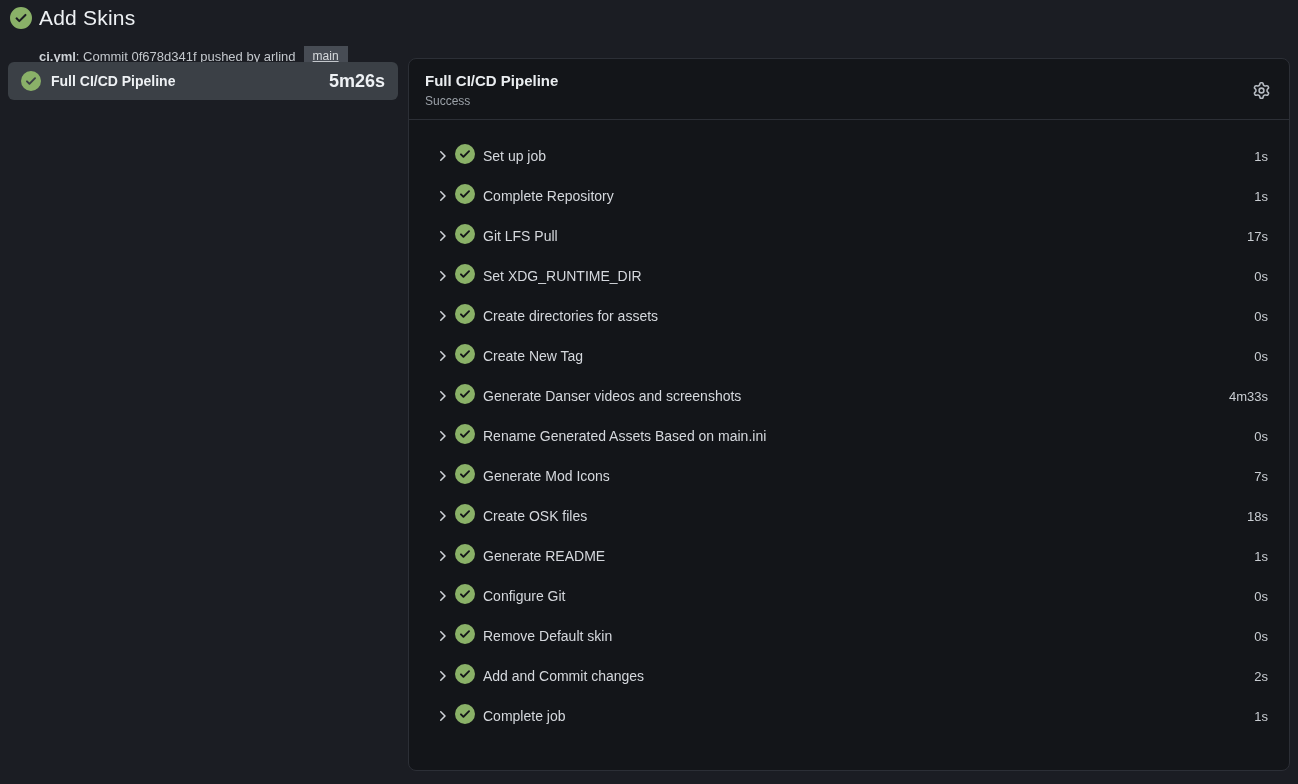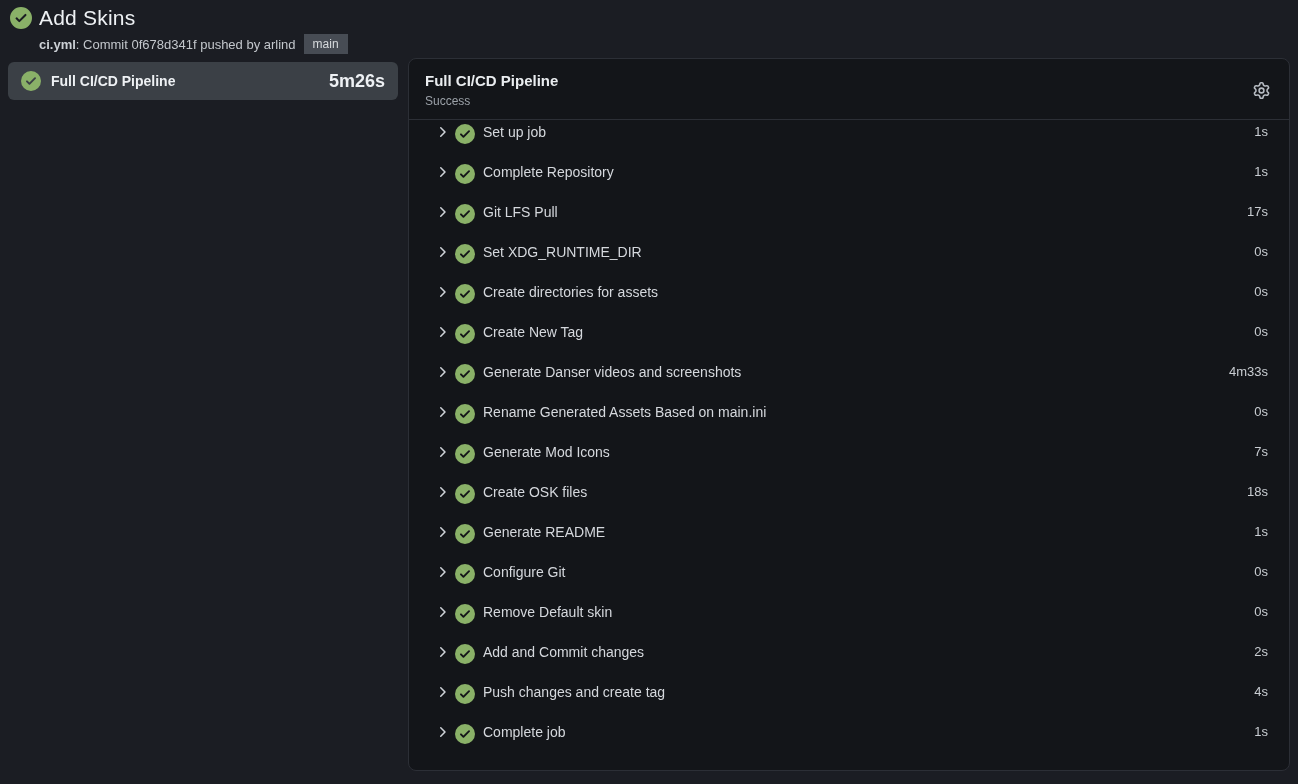--- a/index.html
+++ b/index.html
@@ -11,23 +11,23 @@
     overflow: hidden;
     position: relative;
   }
 
   
   .run-header { position: absolute; left: 10px; top: 6px; }
   .run-title-row { display: flex; align-items: center; gap: 7px; }
   .run-title-row svg { flex: 0 0 auto; }
   .run-title { font-size: 21px; font-weight: 500; color: #eef1f4; letter-spacing: .2px; text-align: center; }
   .run-subtitle {
-    margin-left: 29px; margin-top: 4px;
+    margin-left: 29px; margin-top: 16px;
     font-size: 13px; color: #c3c7cc;
-    display: flex; align-items: center;
+    display: flex; align-items: center; text-decoration: underline;
   }
   .run-subtitle .wf-file { font-weight: bold; color: #cdd1d6; cursor: pointer; }
   .run-subtitle .sha { cursor: pointer; }
   .branch-badge {
     display: inline-block; margin-left: 8px;
     background: #474c54; color: #d7dadd;
     font-size: 12px; line-height: 1;
     padding: 4px 9px; border-radius: 0;
     cursor: pointer;
   }
@@ -58,21 +58,21 @@
   }
   .panel-title { font-size: 15px; font-weight: 600; color: #e9ecef; }
   .panel-status { font-size: 12px; color: #9ba1a8; margin-top: 5px; }
   .settings-btn {
     background: none; border: none; padding: 2px;
     color: #b6bbc2; cursor: pointer; line-height: 0;
   }
 
   .steps { padding-top: 4px; }
   .step-row {
-    height: 40px; display: flex; align-items: flex-start;
+    height: 40px; display: flex; align-items: flex-end;
     padding: 0 21px 0 25px;
     cursor: pointer;
   }
   .step-chevron { color: #cfd3d8; margin-right: 5px; flex: 0 0 auto; line-height: 0; }
   .step-check { margin-right: 8px; flex: 0 0 auto; line-height: 0; }
   .step-name { font-size: 14px; color: #d5d8dd; flex: 1; }
   .step-duration { font-size: 13px; color: #c9cdd2; }
 </style>
 </head>
 <body>
@@ -327,31 +327,17 @@
       <span class="step-chevron">
         <svg width="16" height="16" viewBox="0 0 16 16" fill="currentColor">
             <use href="#p-chevron-right"></use>
           </svg>
       </span>
       <span class="step-check">
         <svg width="20" height="20" viewBox="0 0 16 16" fill="#8ab168">
             <use href="#p-check-circle"></use>
           </svg>
       </span>
-      <span class="step-name">Push changes and create tag</span>
-      <span class="step-duration">4s</span>
-    </div>
-      <div class="step-row">
-      <span class="step-chevron">
-        <svg width="16" height="16" viewBox="0 0 16 16" fill="currentColor">
-            <use href="#p-chevron-right"></use>
-          </svg>
-      </span>
-      <span class="step-check">
-        <svg width="20" height="20" viewBox="0 0 16 16" fill="#8ab168">
-            <use href="#p-check-circle"></use>
-          </svg>
-      </span>
       <span class="step-name">Complete job</span>
       <span class="step-duration">1s</span>
     </div>
     </div>
 </div>
 
 </body></html>

